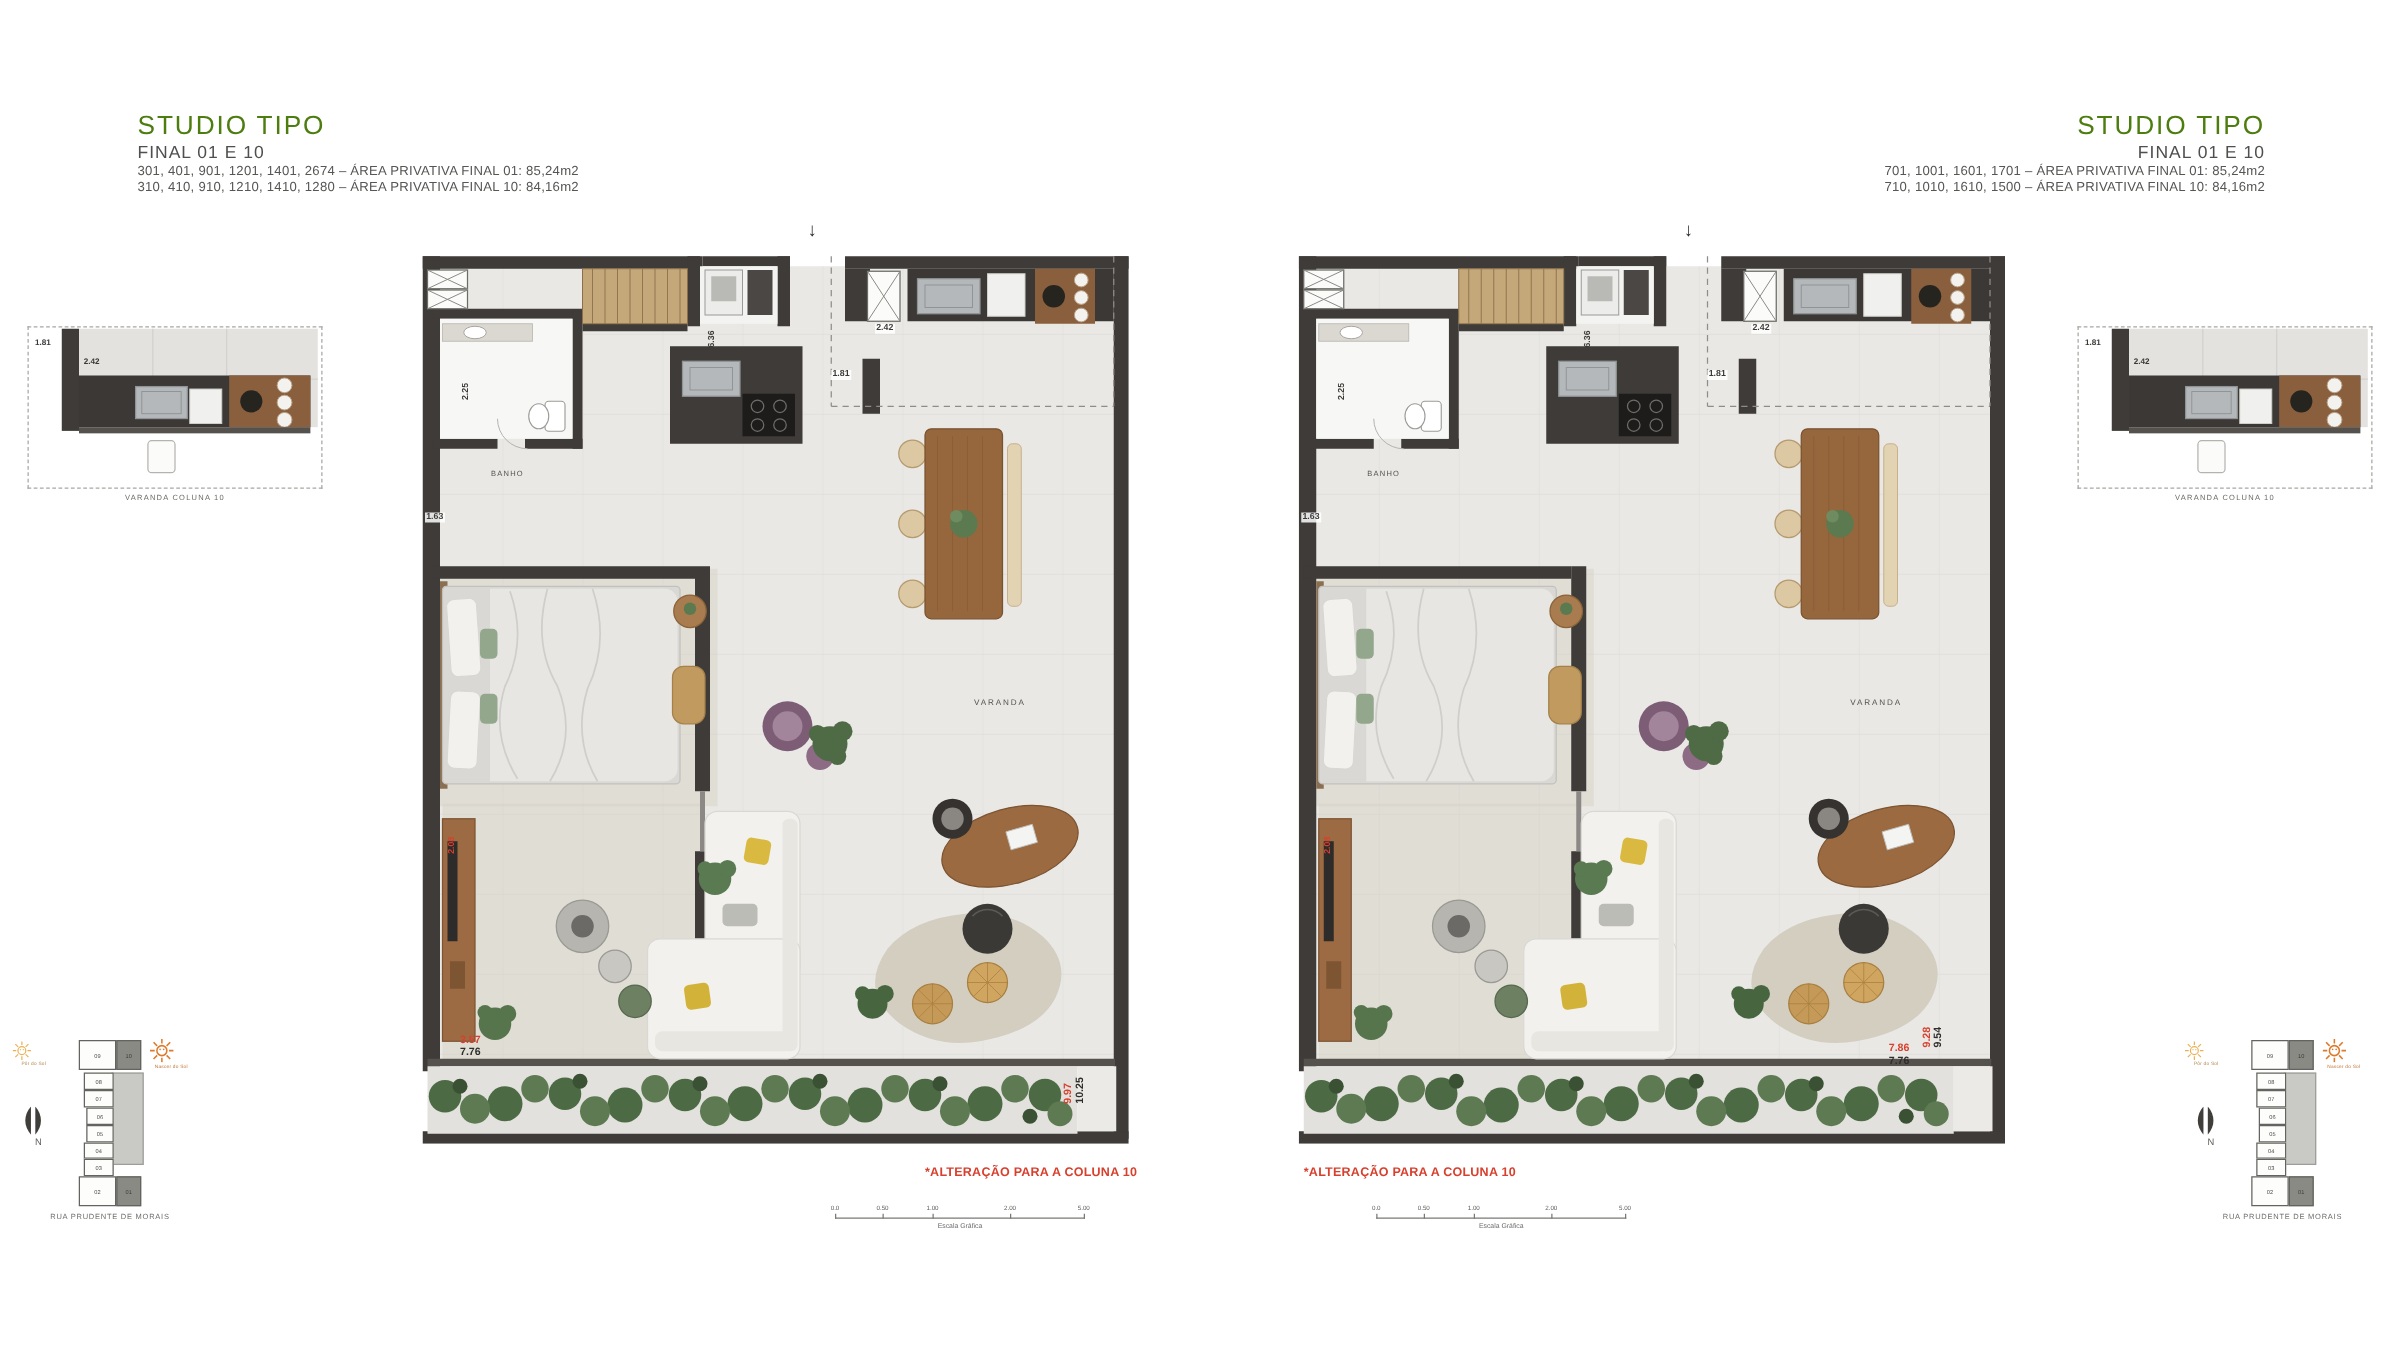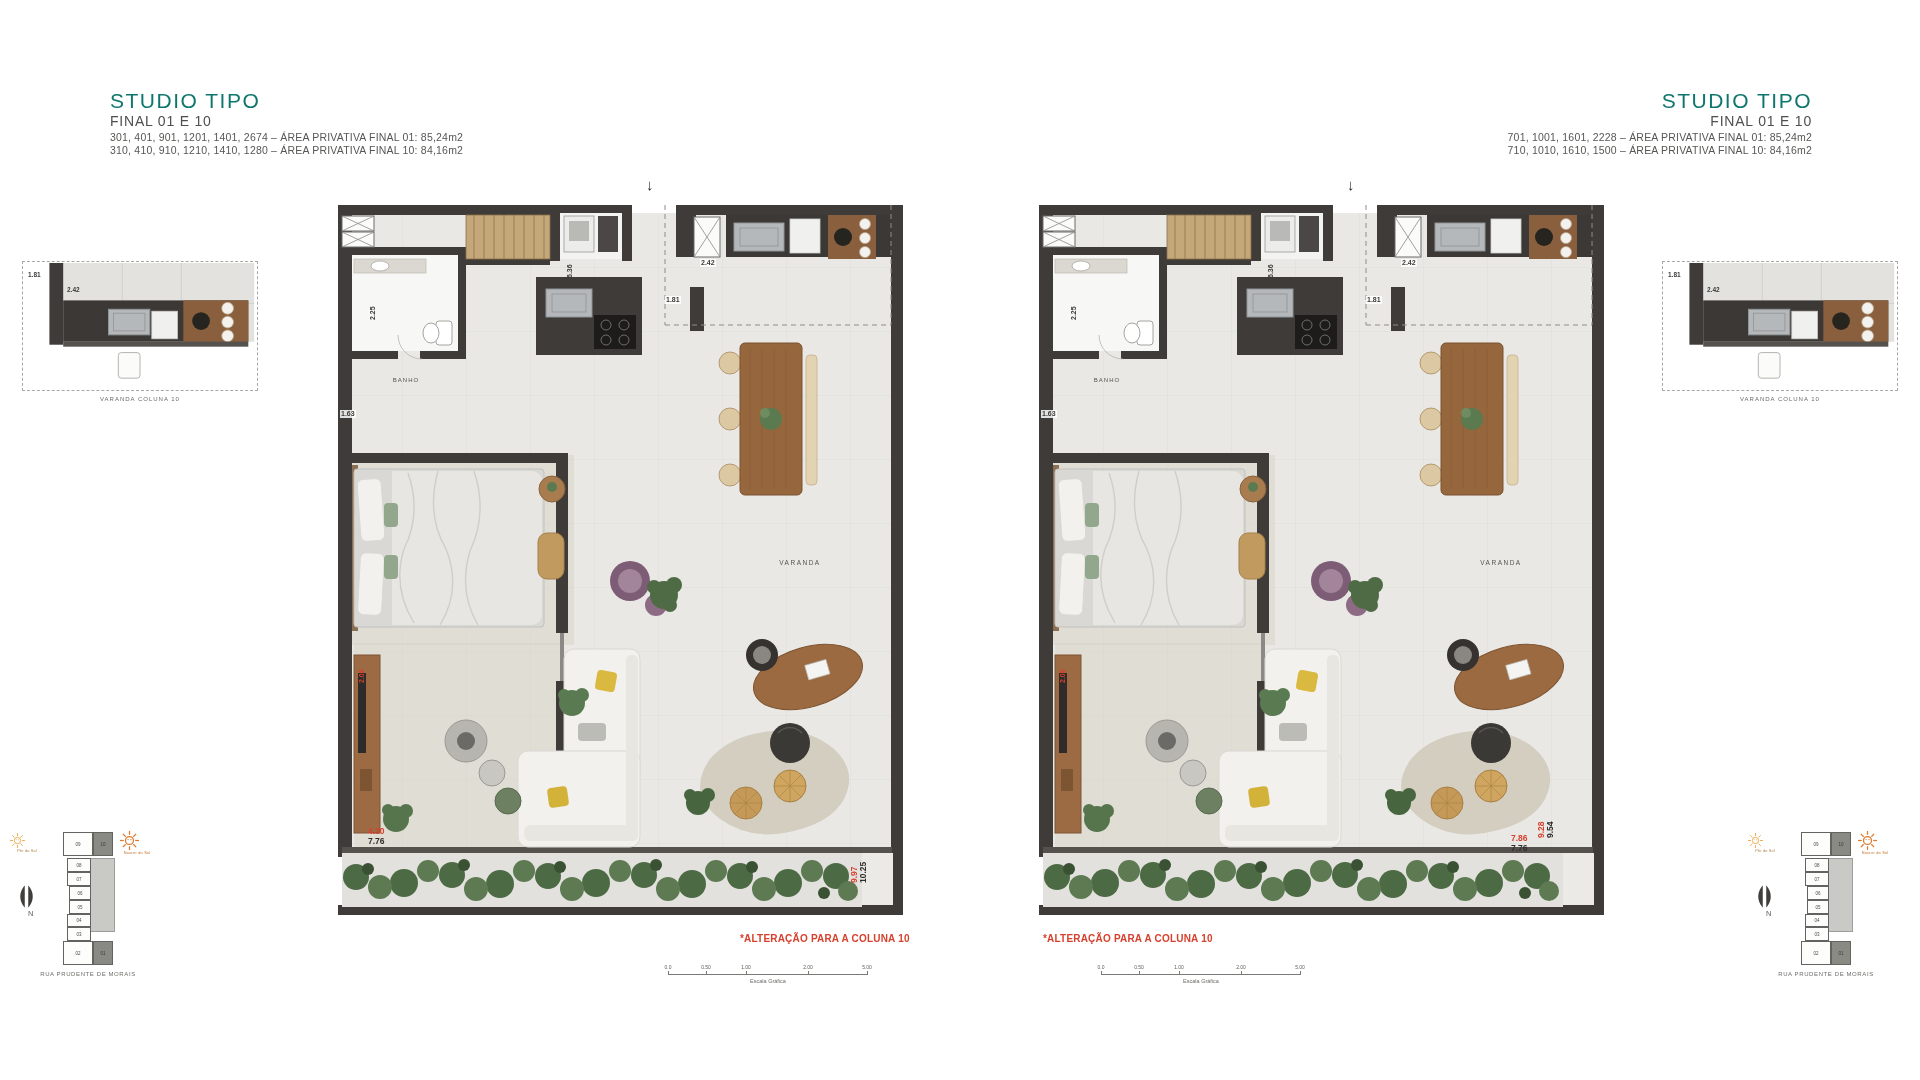--- a/index.html
+++ b/index.html
@@ -3,21 +3,21 @@
 <meta charset="utf-8">
 <style>
   html,body{margin:0;padding:0;background:#ffffff;}
   body{width:1920px;height:1080px;position:relative;overflow:hidden;
        font-family:"Liberation Sans",sans-serif;color:#4a4a48;}
 
   
   .titleblock{position:absolute;top:90px;}
   .titleblock.tl-left{left:110px;text-align:left;}
   .titleblock.tl-right{right:108px;text-align:right;}
-  .tb-title{font-size:21px;letter-spacing:1.5px;color:#0f766e;font-weight:400;line-height:22px;}
+  .tb-title{font-size:21px;letter-spacing:1.5px;color:#4d7c0f;font-weight:400;line-height:22px;}
   .tb-sub{font-size:14px;letter-spacing:.8px;color:#4f4f4d;line-height:19px;}
   .tb-line{font-size:10.5px;color:#56565четыре4;color:#565654;line-height:13px;letter-spacing:.2px;}
 
   
   .planwrap{position:absolute;top:178px;width:565px;height:830px;}
   .planwrap.pw-left{left:338px;}
   .planwrap.pw-right{left:1039px;}
   .entry-arrow{position:absolute;top:-2px;left:308px;font-size:15px;color:#2e2c2a;font-weight:bold;}
   .plansvg{position:absolute;top:25px;left:0;}
 
@@ -365,21 +365,21 @@
 <div class="titleblock tl-left">
   <div class="tb-title">STUDIO TIPO</div>
   <div class="tb-sub">FINAL 01 E 10</div>
   <div class="tb-line">301, 401, 901, 1201, 1401, 2674 – ÁREA PRIVATIVA FINAL 01: 85,24m2</div>
   <div class="tb-line">310, 410, 910, 1210, 1410, 1280 – ÁREA PRIVATIVA FINAL 10: 84,16m2</div>
 </div>
 
 <div class="titleblock tl-right">
   <div class="tb-title">STUDIO TIPO</div>
   <div class="tb-sub">FINAL 01 E 10</div>
-  <div class="tb-line">701, 1001, 1601, 2228 – ÁREA PRIVATIVA FINAL 01: 85,24m2</div>
+  <div class="tb-line">701, 1001, 1601, 1701 – ÁREA PRIVATIVA FINAL 01: 85,24m2</div>
   <div class="tb-line">710, 1010, 1610, 1500 – ÁREA PRIVATIVA FINAL 10: 84,16m2</div>
 </div>
 
 <div class="inset in-left">
   <div class="inset-box">
     <svg width="234" height="128" viewBox="0 0 236 130">
         <use href="#sym-inset"></use>
       </svg>
     <span class="dim in-d181" style="position:absolute;">1.81</span>
     <span class="dim in-d242" style="position:absolute;">2.42</span>
@@ -408,21 +408,21 @@
   <span class="roomlabel rl-varanda">VARANDA</span>
 
   <span class="dim vert d-636">6.36</span>
   <span class="dim vert d-225">2.25</span>
   <span class="dim chip d-242">2.42</span>
   <span class="dim chip d-181">1.81</span>
   <span class="dim chip d-163">1.63</span>
   <span class="dim vert red d-redside">2.08</span>
 
   <div class="pairH">
-    <span class="t-red">4.30</span>
+    <span class="t-red">3.57</span>
     <span class="t-blk">7.76</span>
   </div>
   <div class="pairR">
     <span class="t-red">9.97</span>
     <span class="t-blk">10.25</span>
   </div>
 
   <div class="alt-note">*ALTERAÇÃO PARA A COLUNA 10</div>
 
   <div class="scalebar">

